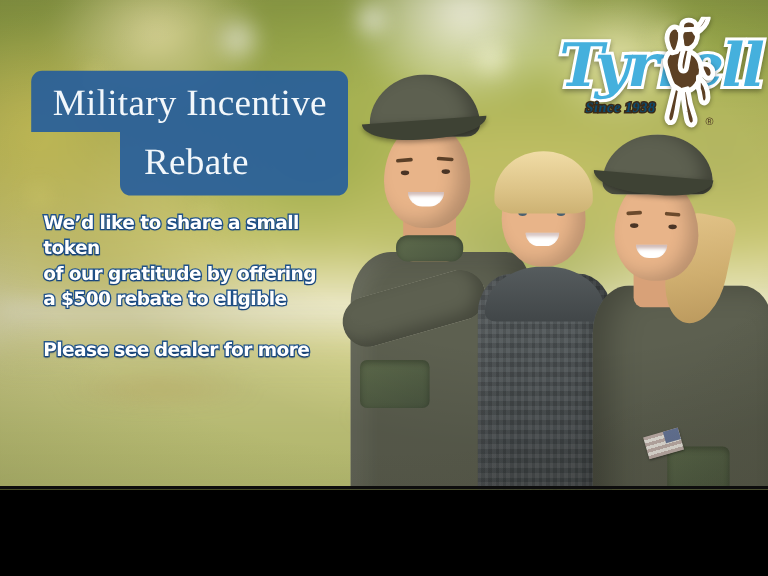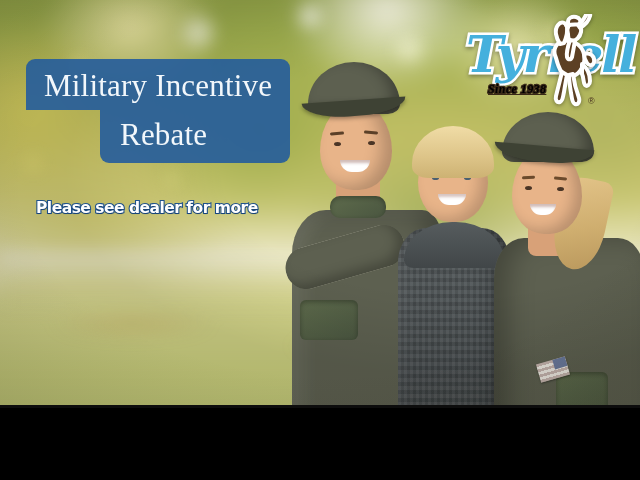--- a/index.html
+++ b/index.html
@@ -303,25 +303,24 @@
     paint-order: stroke fill;
     letter-spacing: -2px;
     filter: drop-shadow(0 2px 2px rgba(0,0,0,.35));
   }
   .logo-since {
     position: absolute; left: 22px; top: 66px;
     font-family: "Liberation Serif", serif;
     font-style: italic;
     font-weight: bold;
     font-size: 12px;
-    color: #000000;
+    color: #0c4a6e;
     -webkit-text-stroke: 2.4px #3a2a18;
     paint-order: stroke fill;
     letter-spacing: .4px;
-    text-decoration: underline;
   }
   .logo-bronco {
     position: absolute; left: 74px; top: -2px;
     width: 56px; height: 96px;
     filter: drop-shadow(0 1px 2px rgba(0,0,0,.4));
   }
   .logo-reg {
     position: absolute; left: 122px; top: 80px;
     font-family: "Liberation Sans", sans-serif;
     font-size: 9px;
@@ -388,20 +387,23 @@
   </div>
 
   <div class="bg-vignette"></div>
 
   <div class="banner">
     <div class="band band-1">Military Incentive</div>
     <div class="band band-2">Rebate</div>
   </div>
 
   <div class="copy">
+    <p>We’d like to share a small token</p>
+    <p>of our gratitude by offering</p>
+    <p>a $500 rebate to eligible</p>
     <div class="gap"></div>
     <p>Please see dealer for more</p>
   </div>
 
   <div class="logo">
     <div class="logo-word">Tyrrell</div>
 
     <svg class="logo-bronco" viewBox="0 0 56 96">
       <g stroke="#ffffff" stroke-width="4" stroke-linejoin="round" stroke-linecap="round" fill="#5c4024">
 

